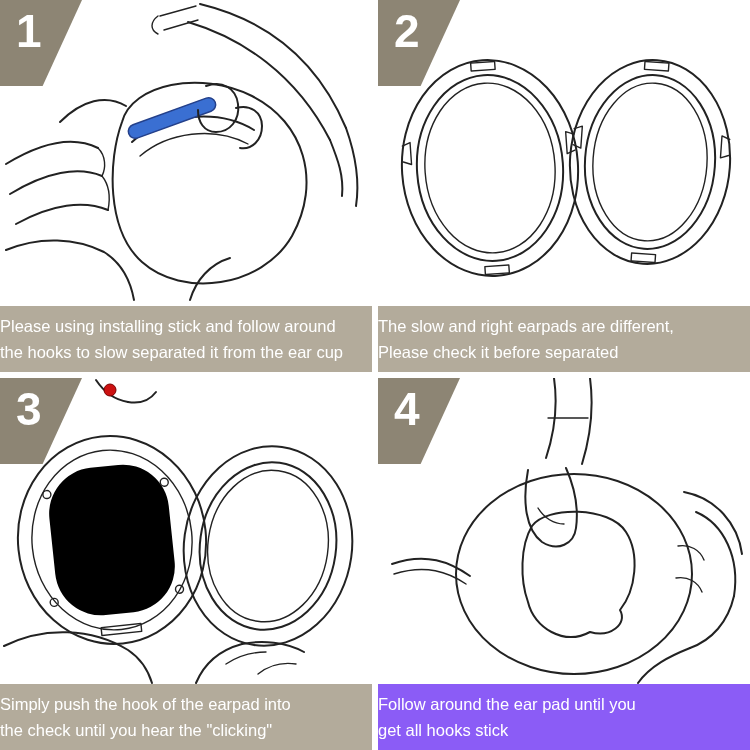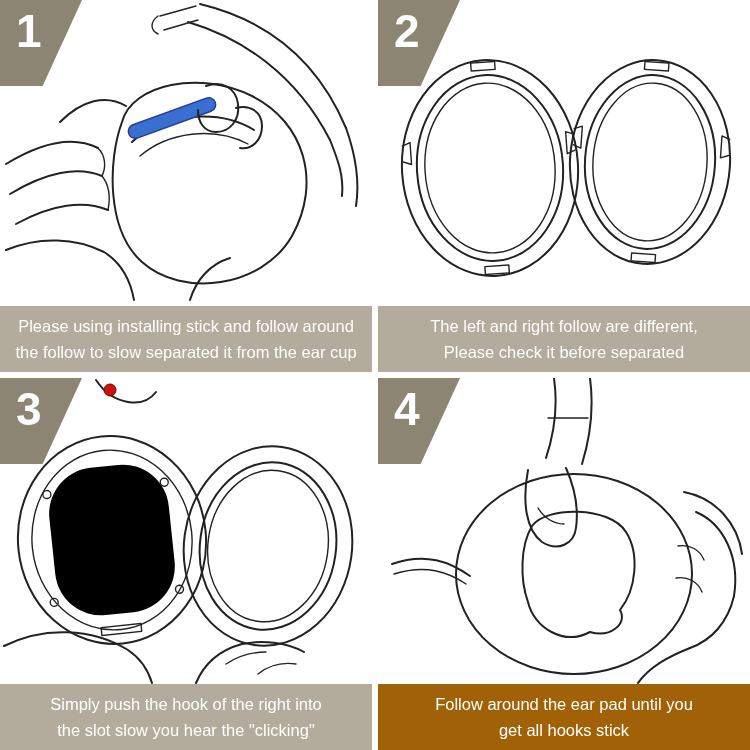--- a/index.html
+++ b/index.html
@@ -40,21 +40,21 @@
     font-weight:bold;
     line-height:1;
   }
   .caption{
     position:absolute;
     left:0;bottom:0;
     width:372px;height:66px;
     display:flex;
     flex-direction:column;
     justify-content:center;
-    align-items:center;
+    align-items:flex-start;
     gap:3px;
     z-index:2;
   }
   .caption span{
     color:#ffffff;
     font-size:16.5px;
     line-height:1.35;
     text-align:center;
     white-space:nowrap;
   }
@@ -98,21 +98,21 @@
       <path class="lnthin" d="M102,176 C110,186 110,200 108,210"></path>
 
       <path class="ln" d="M6,250 C40,236 76,238 104,252 C120,262 130,278 134,300"></path>
       <path class="ln" d="M190,300 C196,280 210,264 230,258"></path>
     </svg>
     <div class="badge" style="background:#8d8574;">
       <span class="num">1</span>
     </div>
     <div class="caption" style="background:#b3ab9b;">
       <span>Please using installing stick and follow around</span>
-      <span>the follow to slow separated it from the ear cup</span>
+      <span>the hooks to slow separated it from the ear cup</span>
     </div>
   </div>
 
   <div class="panel">
     <svg class="illustration" viewBox="0 0 372 306">
 
       <g transform="rotate(-4 112 168)">
         <ellipse class="ln" cx="112" cy="168" rx="88" ry="108"></ellipse>
         <ellipse class="ln" cx="112" cy="168" rx="73" ry="93"></ellipse>
         <ellipse class="lnthin" cx="112" cy="168" rx="65" ry="85"></ellipse>
@@ -129,21 +129,21 @@
         <path class="lnthin" d="M260,62 h24 v8 h-24 z"></path>
         <path class="lnthin" d="M194,134 l8,-3 v22 l-8,-3"></path>
         <path class="lnthin" d="M350,134 l-8,-3 v22 l8,-3"></path>
         <path class="lnthin" d="M260,262 h24 v-8 h-24 z"></path>
       </g>
     </svg>
     <div class="badge" style="background:#8d8574;">
       <span class="num">2</span>
     </div>
     <div class="caption" style="background:#b3ab9b;">
-      <span>The left and right follow are different,</span>
+      <span>The slow and right earpads are different,</span>
       <span>Please check it before separated</span>
     </div>
   </div>
 
   <div class="panel">
     <svg class="illustration" viewBox="0 0 372 306">
 
       <path class="ln" d="M96,2 C104,14 116,22 128,24"></path>
       <path class="ln" d="M128,24 C140,26 150,22 156,14"></path>
       <circle cx="110" cy="12" r="6" fill="#cc1111" stroke="#7a0000" stroke-width="1"></circle>
@@ -168,22 +168,22 @@
       <path class="ln" d="M4,268 C44,248 92,250 128,272 C140,280 148,292 152,305"></path>
       <path class="ln" d="M196,305 C204,286 220,272 242,266"></path>
       <path class="ln" d="M242,266 C262,262 286,264 304,274"></path>
       <path class="lnthin" d="M226,286 C238,278 252,274 266,274"></path>
       <path class="lnthin" d="M258,296 C268,288 282,284 296,286"></path>
     </svg>
     <div class="badge" style="background:#8d8574;">
       <span class="num">3</span>
     </div>
     <div class="caption" style="background:#b3ab9b;">
-      <span>Simply push the hook of the right into</span>
-      <span>the slot slow you hear the "clicking"</span>
+      <span>Simply push the hook of the earpad into</span>
+      <span>the check until you hear the "clicking"</span>
     </div>
   </div>
 
   <div class="panel">
     <svg class="illustration" viewBox="0 0 372 306">
 
       <path class="ln" d="M176,0 C180,28 176,56 168,80"></path>
       <path class="ln" d="M212,0 C216,30 212,60 204,86"></path>
       <path class="lnthin" d="M170,40 L210,40"></path>
 
@@ -201,19 +201,19 @@
       <path class="ln" d="M306,114 C338,120 360,146 364,176"></path>
       <path class="ln" d="M356,218 C350,244 334,262 312,270"></path>
       <path class="lnthin" d="M300,168 C312,166 322,172 326,182"></path>
       <path class="lnthin" d="M298,200 C310,198 320,204 324,214"></path>
 
       <path class="ln" d="M260,305 C272,288 292,278 312,270"></path>
     </svg>
     <div class="badge" style="background:#8d8574;">
       <span class="num">4</span>
     </div>
-    <div class="caption" style="background:#a16207;">
+    <div class="caption" style="background:#8b5cf6;">
       <span>Follow around the ear pad until you</span>
       <span>get all hooks stick</span>
     </div>
   </div>
 
 </div>
 
 </body></html>

